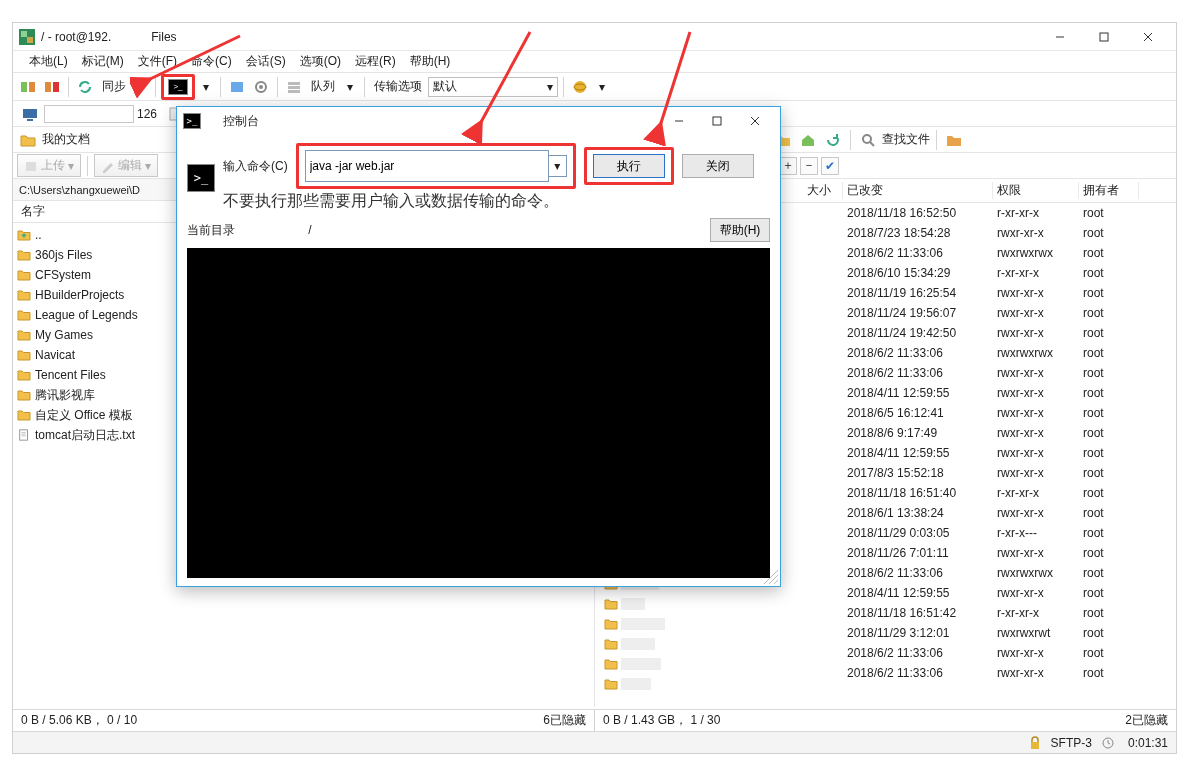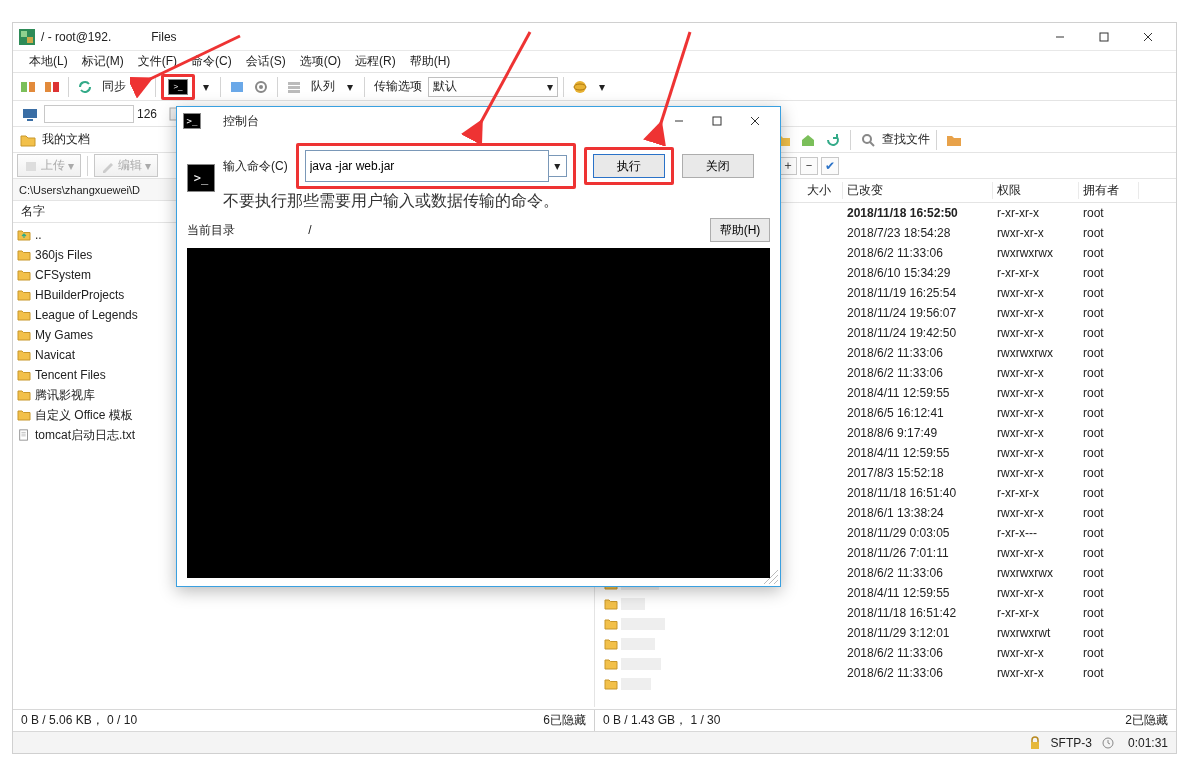--- a/index.html
+++ b/index.html
@@ -370,21 +370,21 @@
       <div class="colhead" style="height:24px;padding-left:208px;">
         <div class="col" style="width:40px;">大小</div>
         <div class="col" style="width:150px;">已改变</div>
         <div class="col" style="width:86px;">权限</div>
         <div class="col" style="width:60px;">拥有者</div>
       </div>
       <div class="listR" id="rightlist">
           <div class="rrow">
             <div class="c" style="width:208px;"></div>
             <div class="c" style="width:40px;"></div>
-            <div class="c" style="width:150px;font-weight:bold;">2018/11/18 16:52:50</div>
+            <div class="c" style="width:150px;">2018/11/18 16:52:50</div>
             <div class="c" style="width:86px;">r-xr-xr-x</div>
             <div class="c" style="width:60px;">root</div>
           </div>
           <div class="rrow">
             <div class="c" style="width:208px;"></div>
             <div class="c" style="width:40px;"></div>
             <div class="c" style="width:150px;">2018/7/23 18:54:28</div>
             <div class="c" style="width:86px;">rwxr-xr-x</div>
             <div class="c" style="width:60px;">root</div>
           </div>

